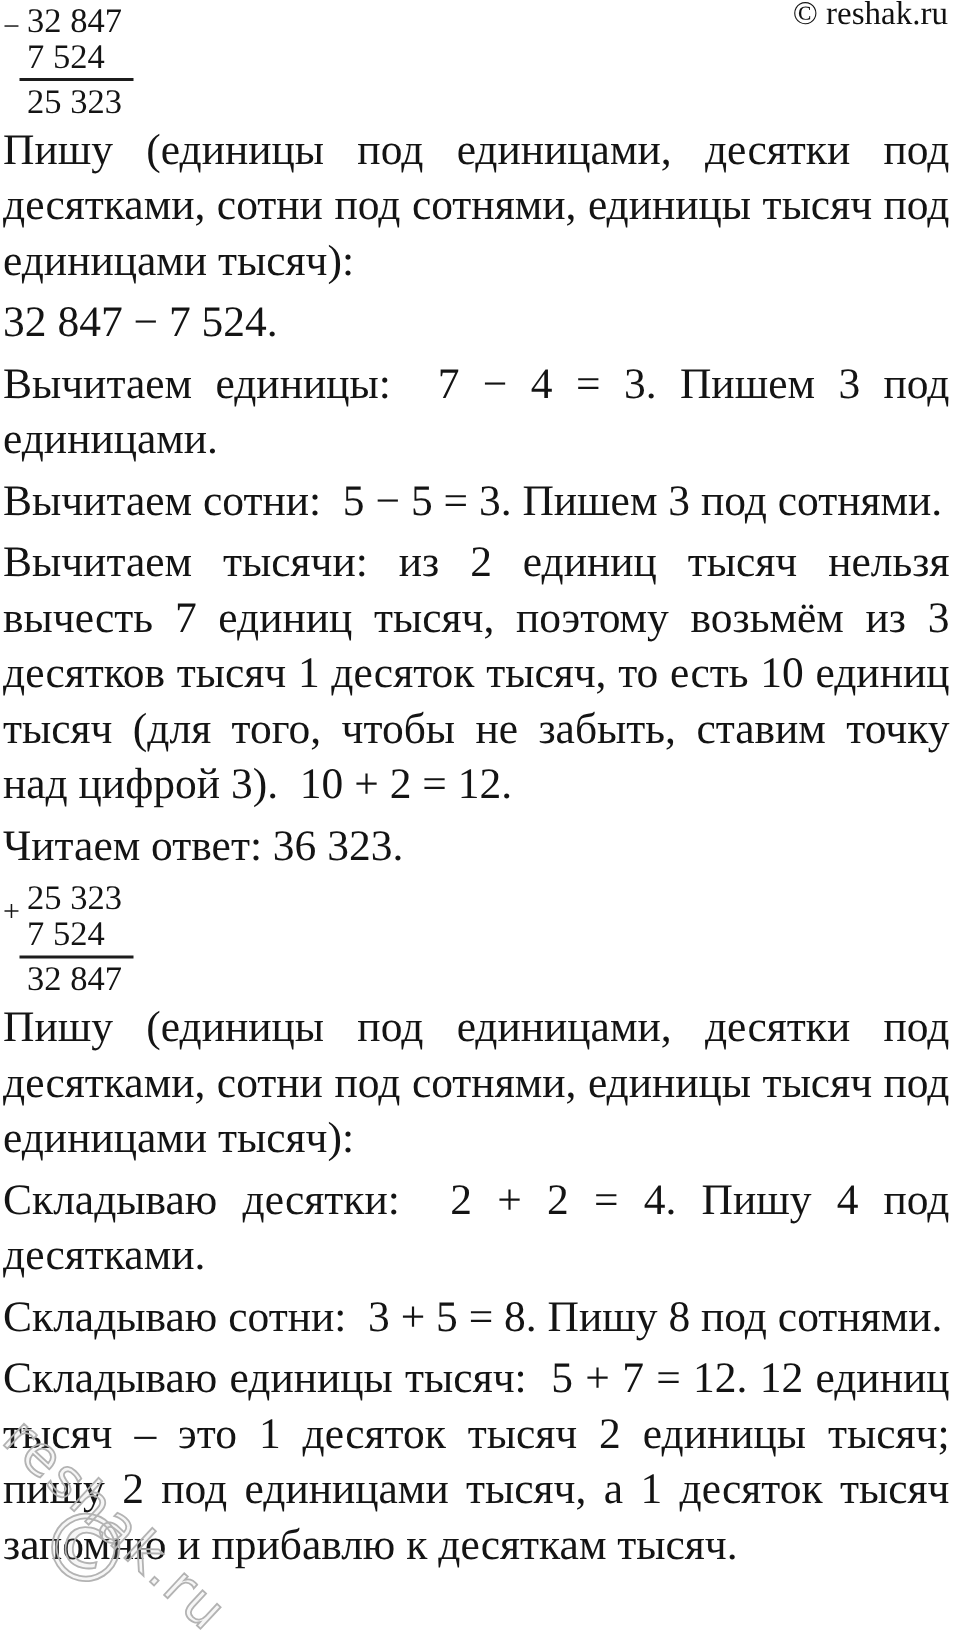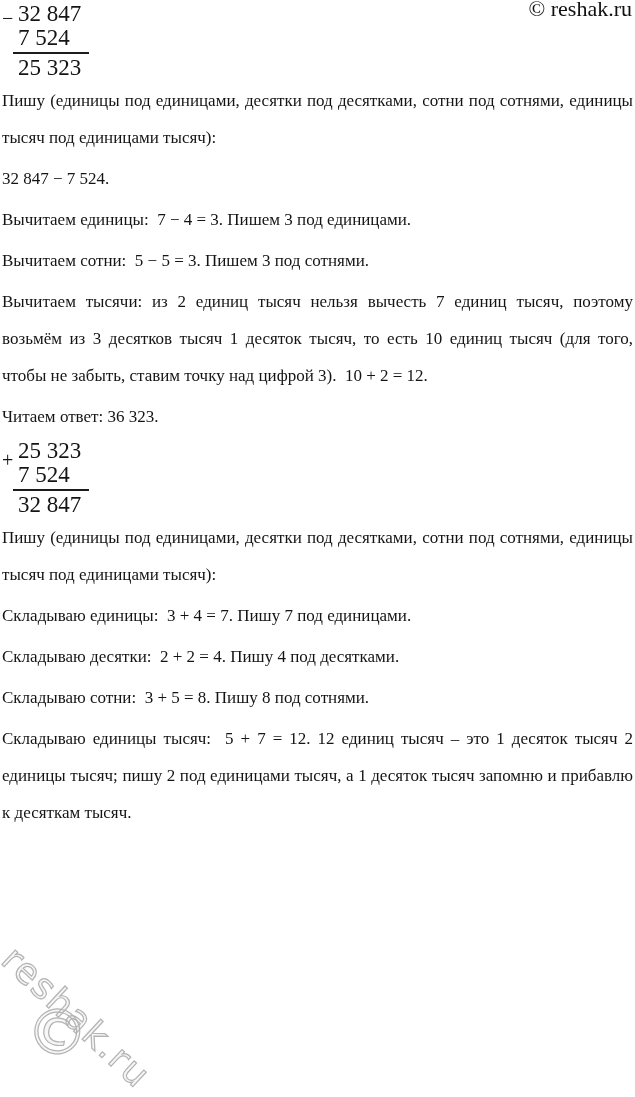--- a/index.html
+++ b/index.html
@@ -45,21 +45,21 @@
     color: #141414;
   }
   .calc-rule {
     height: 0;
     border-top: 2px solid #1c1c1c;
     width: 76px;
     margin: 2px 0 2px -5px;
   }
   .text-block { padding: 0 2px; }
   .para {
-    font-size: 17px;
+    font-size: 29px;
     line-height: 37px;
     margin: 0 0 4px 0;
     text-align: justify;
     white-space: pre-wrap;
     color: #141414;
   }
   .para.first { margin-top: 2px; }
   .underlined { text-decoration: underline; text-underline-offset: 3px; }
   .watermark {
     position: absolute;
@@ -124,21 +124,20 @@
     <div class="calc-rows">
       <div class="calc-num">25 323</div>
       <div class="calc-num">7 524</div>
       <div class="calc-rule"></div>
       <div class="calc-num">32 847</div>
     </div>
   </div>
 
   <div class="text-block">
     <div class="para first">Пишу (единицы под единицами, десятки под десятками, сотни под сотнями, единицы тысяч под единицами тысяч):</div>
-    <div class="para">Складываю единицы:  3 + 4 = 7. Пишу 7 под единицами.</div>
     <div class="para">Складываю десятки:  2 + 2 = 4. Пишу 4 под десятками.</div>
     <div class="para">Складываю сотни:  3 + 5 = 8. Пишу 8 под сотнями.</div>
     <div class="para">Складываю единицы тысяч:  5 + 7 = 12. 12 единиц тысяч – это 1 десяток тысяч 2 единицы тысяч; пишу 2 под единицами тысяч, а 1 десяток тысяч запомню и прибавлю к десяткам тысяч.</div>
   </div>
 
   <div class="watermark">
     <span class="wm-copy">©</span>
     <span class="wm-text">reshak.ru</span>
   </div>
 

